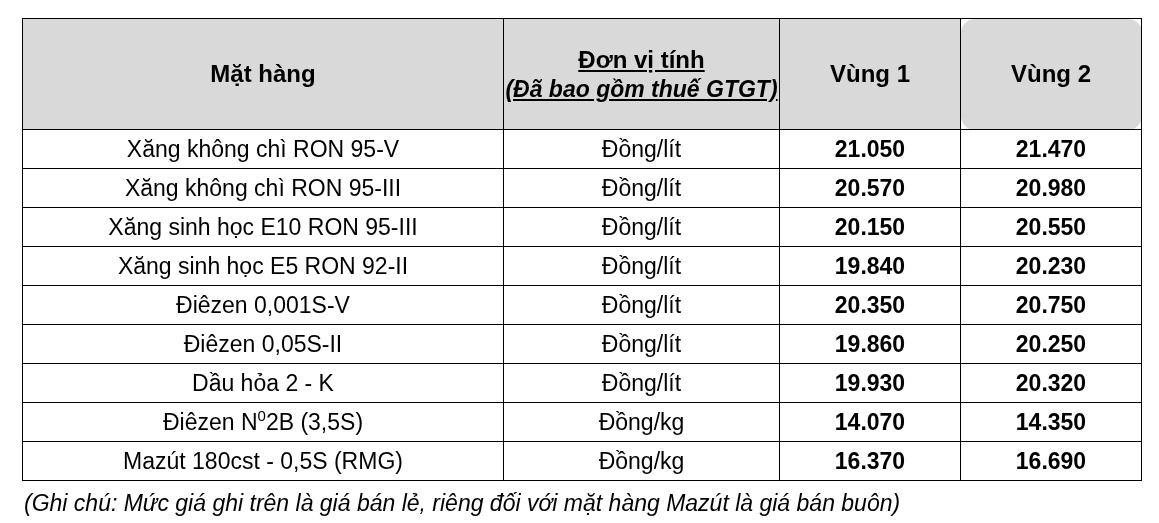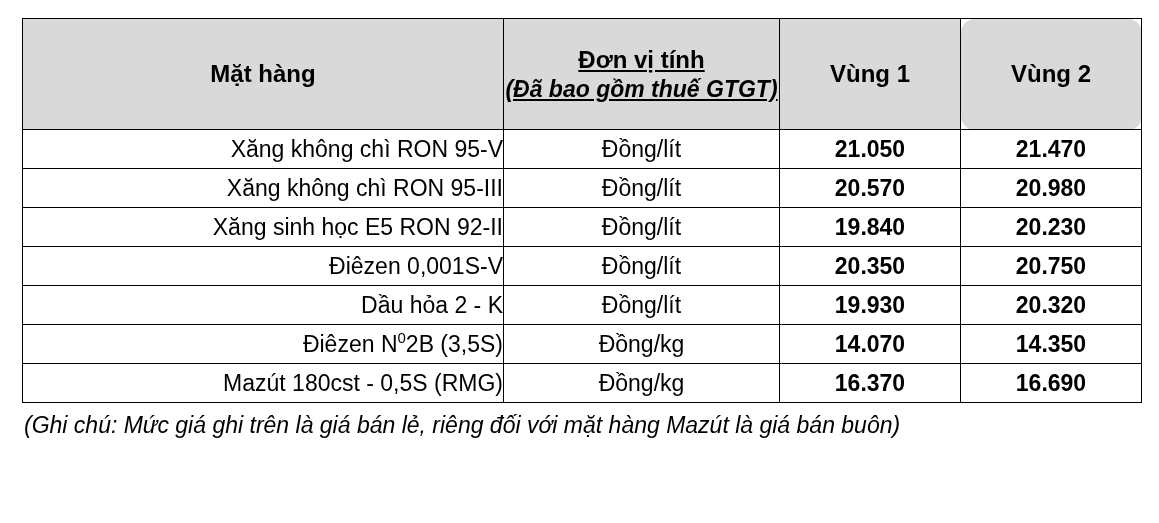--- a/index.html
+++ b/index.html
@@ -56,21 +56,21 @@
     font-style: italic;
     font-size: 23px;
     line-height: 1.22;
     text-align: center;
   }
   tbody td {
     height: 38px;
     font-size: 23px;
   }
   td.item {
-    text-align: right;
+    text-align: center;
     padding-left: 12px;
     font-weight: normal;
   }
   td.unit {
     text-align: center;
     font-weight: normal;
   }
   td.zone {
     text-align: center;
     font-weight: bold;
@@ -112,30 +112,42 @@
         <td class="zone">21.050</td>
         <td class="zone">21.470</td>
       </tr>
       <tr>
         <td class="item">Xăng không chì RON 95-III</td>
         <td class="unit">Đồng/lít</td>
         <td class="zone">20.570</td>
         <td class="zone">20.980</td>
       </tr>
       <tr>
+        <td class="item">Xăng sinh học E10 RON 95-III</td>
+        <td class="unit">Đồng/lít</td>
+        <td class="zone">20.150</td>
+        <td class="zone">20.550</td>
+      </tr>
+      <tr>
         <td class="item">Xăng sinh học E5 RON 92-II</td>
         <td class="unit">Đồng/lít</td>
         <td class="zone">19.840</td>
         <td class="zone">20.230</td>
       </tr>
       <tr>
         <td class="item">Điêzen 0,001S-V</td>
         <td class="unit">Đồng/lít</td>
         <td class="zone">20.350</td>
         <td class="zone">20.750</td>
+      </tr>
+      <tr>
+        <td class="item">Điêzen 0,05S-II</td>
+        <td class="unit">Đồng/lít</td>
+        <td class="zone">19.860</td>
+        <td class="zone">20.250</td>
       </tr>
       <tr>
         <td class="item">Dầu hỏa 2 - K</td>
         <td class="unit">Đồng/lít</td>
         <td class="zone">19.930</td>
         <td class="zone">20.320</td>
       </tr>
       <tr>
         <td class="item"><span>Điêzen N</span><span class="sup">0</span><span>2B (3,5S)</span></td>
         <td class="unit">Đồng/kg</td>

